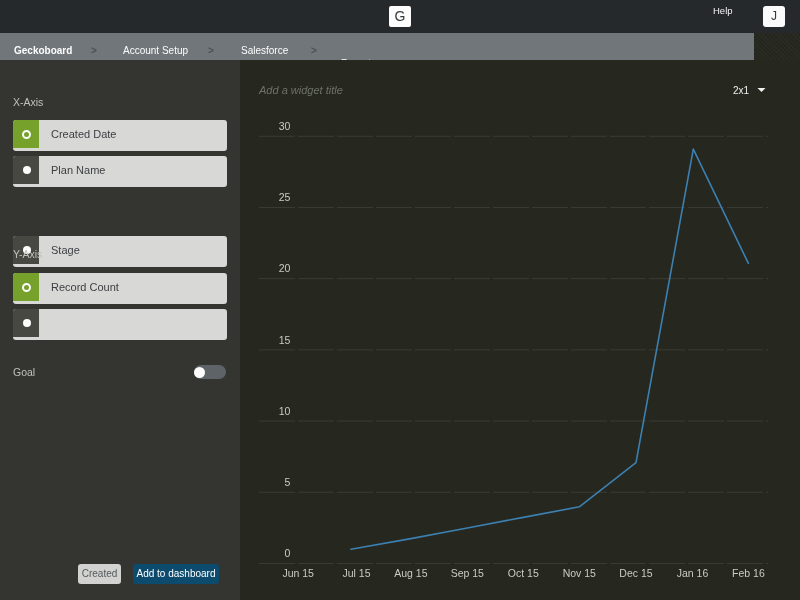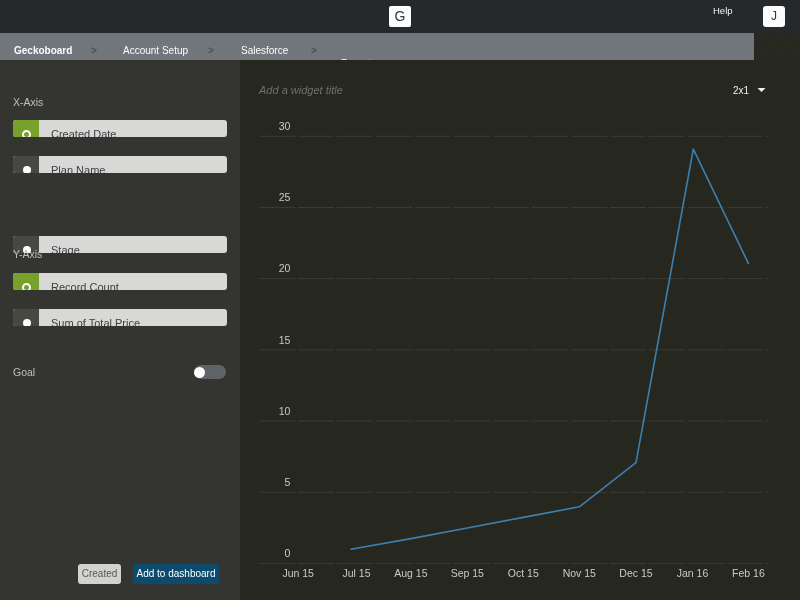--- a/index.html
+++ b/index.html
@@ -11,21 +11,21 @@
 .topbar { position:absolute; top:0; left:0; width:800px; height:33px; background:#26292c; }
 .glogo { position:absolute; left:389px; top:6px; width:22px; height:21px; background:#fdfdfd; border-radius:2px; color:#33383b; font-size:14px; text-align:center; line-height:21px; }
 .help { position:absolute; left:713px; top:5px; color:#f2f3f3; font-size:9.5px; }
 .avatar { position:absolute; left:763px; top:6px; width:22px; height:21px; background:#fbfbfb; border-radius:3px; color:#33383b; font-size:12px; text-align:center; line-height:21px; }
 .crumbs { position:absolute; top:33px; left:0; width:754px; height:27px; background:#70767a; }
 .crumbs span { position:absolute; top:12px; font-size:10px; color:#fdfdfd; white-space:nowrap; }
 .crumbs .sep { color:#4b5154; font-weight:bold; }
 .panel { position:absolute; top:60px; left:0; width:240px; height:540px; background:#343531; }
 .chartarea { position:absolute; top:60px; left:240px; width:560px; height:540px; background:#26271f; }
 .sectlabel { position:absolute; left:13px; font-size:10.5px; color:#bfc1bb; }
-.row { position:absolute; left:13px; width:214px; height:17px; border-radius:3px; background:#d8d8d6; overflow:hidden; }
+.row { position:absolute; left:13px; width:214px; height:31px; border-radius:3px; background:#d8d8d6; overflow:hidden; }
 .row .seg { position:absolute; left:0; top:0; width:26px; height:28px; background:#474841; }
 .row.sel .seg { background:#76a22b; }
 .row .dot { position:absolute; left:10px; top:10px; width:8px; height:8px; border-radius:50%; background:#fdfdfd; }
 .row.sel .dot { left:9px; top:9.5px; width:9px; height:9px; background:transparent; border:2.3px solid #fdfdfd; }
 .row .txt { position:absolute; left:38px; top:0; height:28px; line-height:28px; font-size:11px; color:#3c3e42; }
 .toggle { position:absolute; left:194px; top:365px; width:32px; height:14px; border-radius:7px; background:#5d6367; }
 .toggle .knob { position:absolute; left:0px; top:1.5px; width:11px; height:11px; border-radius:50%; background:#fdfdfd; }
 .btn { position:absolute; top:564px; height:20px; border-radius:3px; font-size:10px; text-align:center; line-height:20px; white-space:nowrap; }
 .btn.cancel { left:78px; width:43px; background:#d2d3d1; color:#53585a; }
 .btn.add { left:133px; width:86px; background:#0c4a6e; color:#fff;text-align:center; }
@@ -69,21 +69,20 @@
 
   <div class="sectlabel" style="top:248px;">Y-Axis</div>
   <div class="row sel" style="top:273px;">
     <div class="seg"></div>
     <div class="dot"></div>
     <div class="txt">Record Count</div>
   </div>
   <div class="row" style="top:309px;">
     <div class="seg"></div>
     <div class="dot"></div>
-    <div class="txt">Sum of Total Price</div>
   </div>
 
   <div class="sectlabel" style="top:366px;">Goal</div>
   <div class="toggle">
     <div class="knob"></div>
   </div>
 
   <div class="btn cancel">Created</div>
   <div class="btn add">Add to dashboard</div>
 

